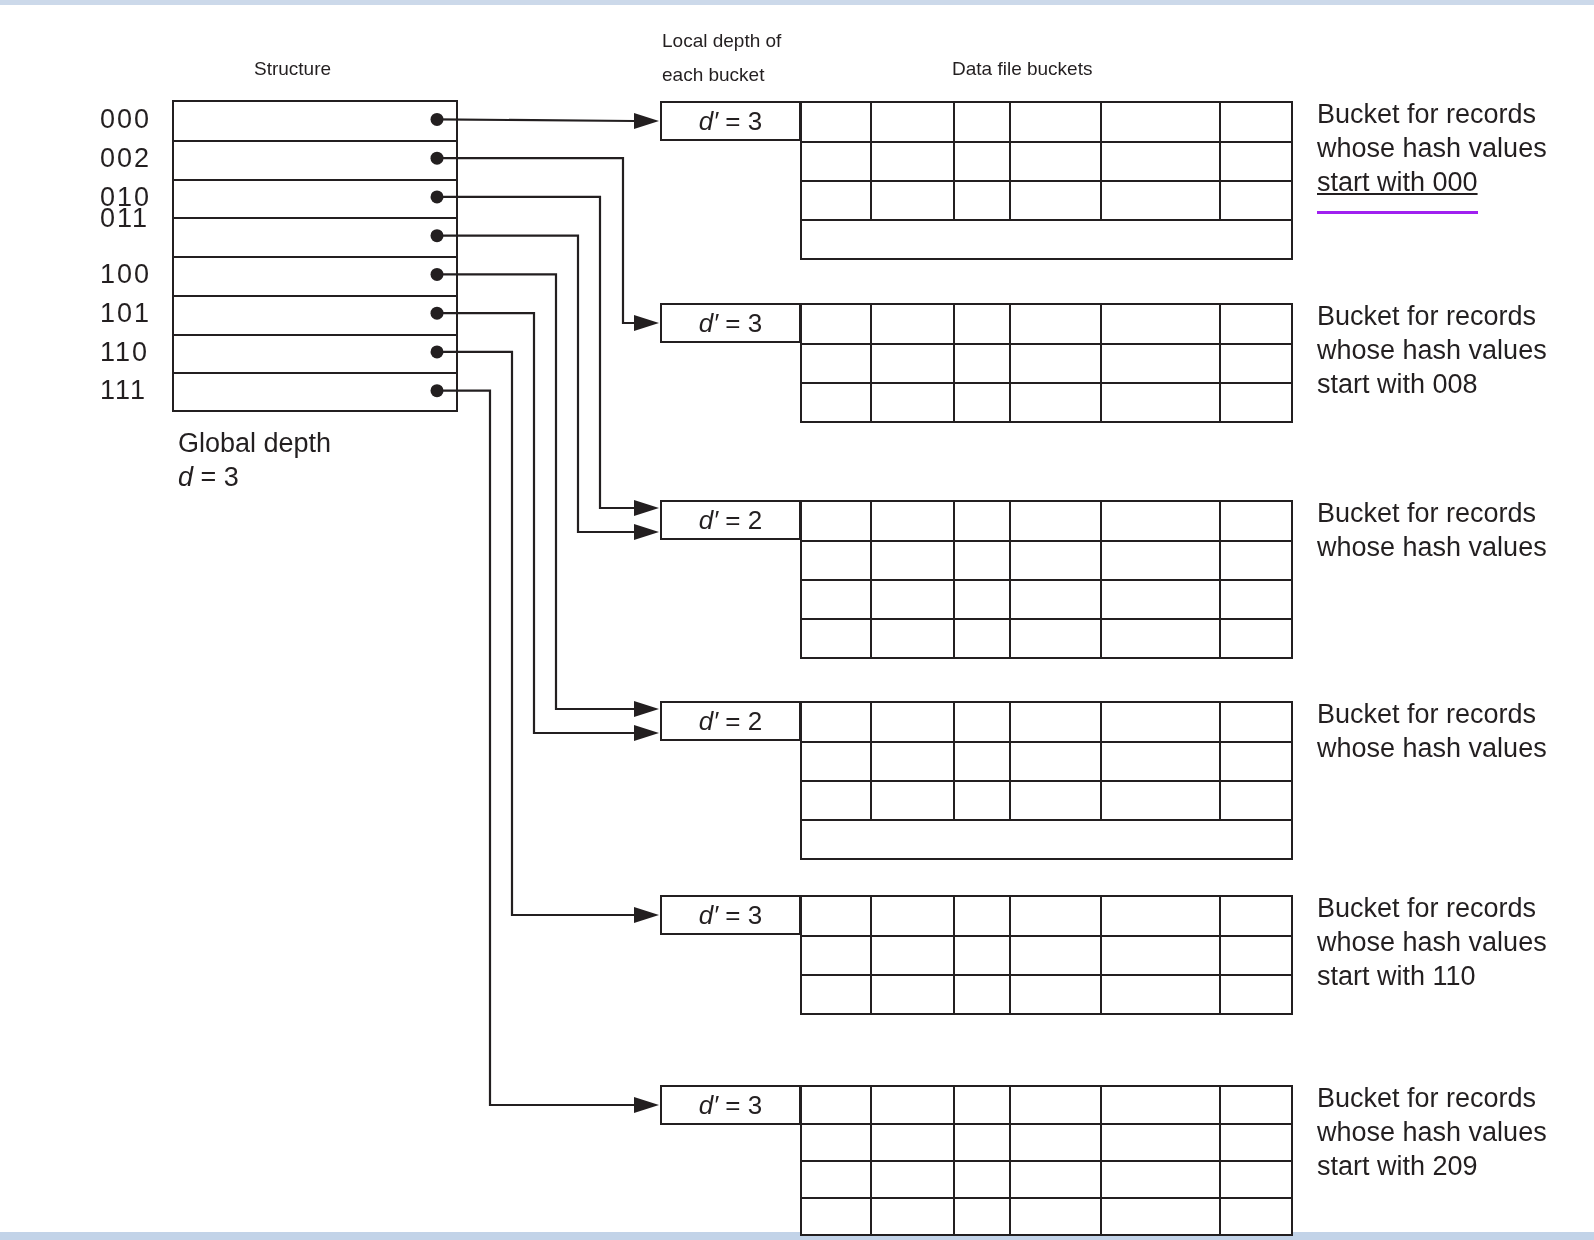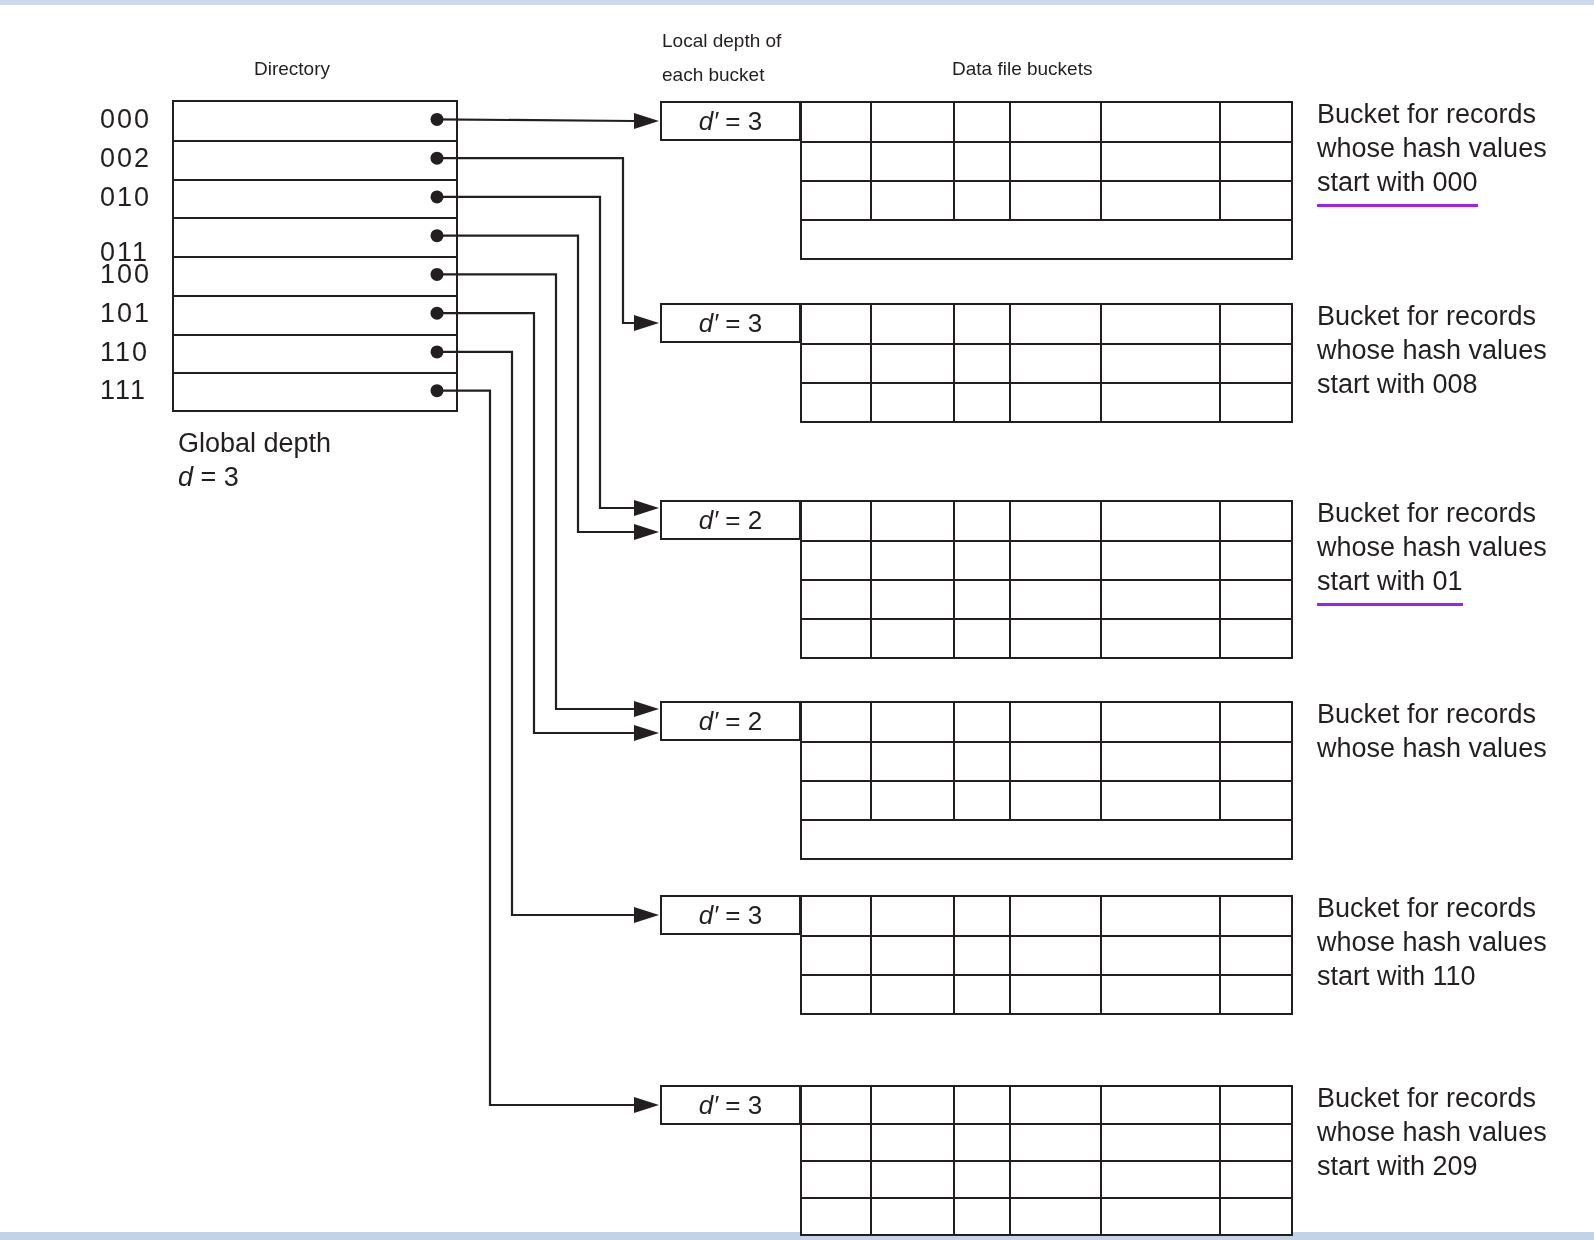--- a/index.html
+++ b/index.html
@@ -16,32 +16,32 @@
   #global-depth{position:absolute;left:178px;top:426px;font-size:27px;line-height:34px;}
   .itv{font-style:italic;}
   #wires{position:absolute;left:0;top:0;}
   .dbox{position:absolute;left:660px;width:141px;height:40px;border:2px solid #231f20;
         box-sizing:border-box;background:#fff;display:flex;align-items:center;
         justify-content:center;font-size:26px;}
   .grid{position:absolute;left:800px;width:493px;border:2px solid #231f20;
         box-sizing:border-box;background:#fff;}
   .gl{position:absolute;background:#231f20;}
   .ann{position:absolute;left:1317px;font-size:27px;line-height:34px;white-space:nowrap;}
-  .ul{display:inline-block;border-bottom:3px solid;padding-bottom:5px;}
+  .ul{display:inline-block;border-bottom:3px solid;padding-bottom:12px;text-decoration:underline;}
   #caption{position:absolute;left:35px;top:1156px;}
   #caption .t1{font-size:29px;font-weight:bold;line-height:37px;}
   #caption .t2{font-size:27px;line-height:34px;}
 </style>
 </head>
 <body>
 
 <div id="top-strip" class="strip" style="background: rgb(204, 217, 234);"></div>
 <div id="bottom-strip" class="strip" style="background: rgb(194, 211, 232);"></div>
 
-<div class="hdr" style="left:254px;top:52px;">Directory</div>
+<div class="hdr" style="left:254px;top:52px;">Structure</div>
 
 <div class="hdr" style="left:662px;top:24px;">
   <div>Local depth of</div>
   <div>each bucket</div>
 </div>
 
 <div class="hdr" style="left:952px;top:52px;">Data file buckets</div>
 
 <div id="dir-table">
     <div class="dir-hline" style="top: 37.75px;"></div>
@@ -49,21 +49,21 @@
     <div class="dir-hline" style="top: 115.25px;"></div>
     <div class="dir-hline" style="top: 154px;"></div>
     <div class="dir-hline" style="top: 192.75px;"></div>
     <div class="dir-hline" style="top: 231.5px;"></div>
     <div class="dir-hline" style="top: 270.25px;"></div>
   </div>
 <div id="dir-labels">
     <div class="dir-label" style="top: 100px; line-height: 38.75px;">000</div>
     <div class="dir-label" style="top: 138.75px; line-height: 38.75px;">002</div>
     <div class="dir-label" style="top: 177.5px; line-height: 38.75px;">010</div>
-    <div class="dir-label" style="top: 233px; line-height: 38.75px;">011</div>
+    <div class="dir-label" style="top: 199px; line-height: 38.75px;">011</div>
     <div class="dir-label" style="top: 255px; line-height: 38.75px;">100</div>
     <div class="dir-label" style="top: 293.75px; line-height: 38.75px;">101</div>
     <div class="dir-label" style="top: 332.5px; line-height: 38.75px;">110</div>
     <div class="dir-label" style="top: 371.25px; line-height: 38.75px;">111</div>
   </div>
 
 <div id="global-depth">
   <div>Global depth</div>
   <div><span class="itv">d</span><span> = 3</span></div>
 </div>
@@ -178,21 +178,20 @@
       <div class="gl" style="width: 2px; left: 417px; top: 77px; height: 39px;"></div>
       <div class="gl" style="width: 2px; left: 68px; top: 116px; height: 39px;"></div>
       <div class="gl" style="width: 2px; left: 151px; top: 116px; height: 39px;"></div>
       <div class="gl" style="width: 2px; left: 207px; top: 116px; height: 39px;"></div>
       <div class="gl" style="width: 2px; left: 298px; top: 116px; height: 39px;"></div>
       <div class="gl" style="width: 2px; left: 417px; top: 116px; height: 39px;"></div>
     </div>
     <div class="ann" style="top: 496px;">
       <div>Bucket for records</div>
       <div>whose hash values</div>
-      <div><span class="ul" style="border-bottom-color: rgb(160, 32, 240);">start with 01</span></div>
     </div>
     <div class="dbox" style="top: 701px;">
       <span class="itv">d′</span>
       <span style="white-space: pre;"> = 2</span>
     </div>
     <div class="grid" style="top: 701px; height: 159px;">
       <div class="gl" style="left: 0px; right: 0px; height: 2px; top: 38px;"></div>
       <div class="gl" style="left: 0px; right: 0px; height: 2px; top: 77px;"></div>
       <div class="gl" style="left: 0px; right: 0px; height: 2px; top: 116px;"></div>
       <div class="gl" style="width: 2px; left: 68px; top: -1px; height: 39px;"></div>

